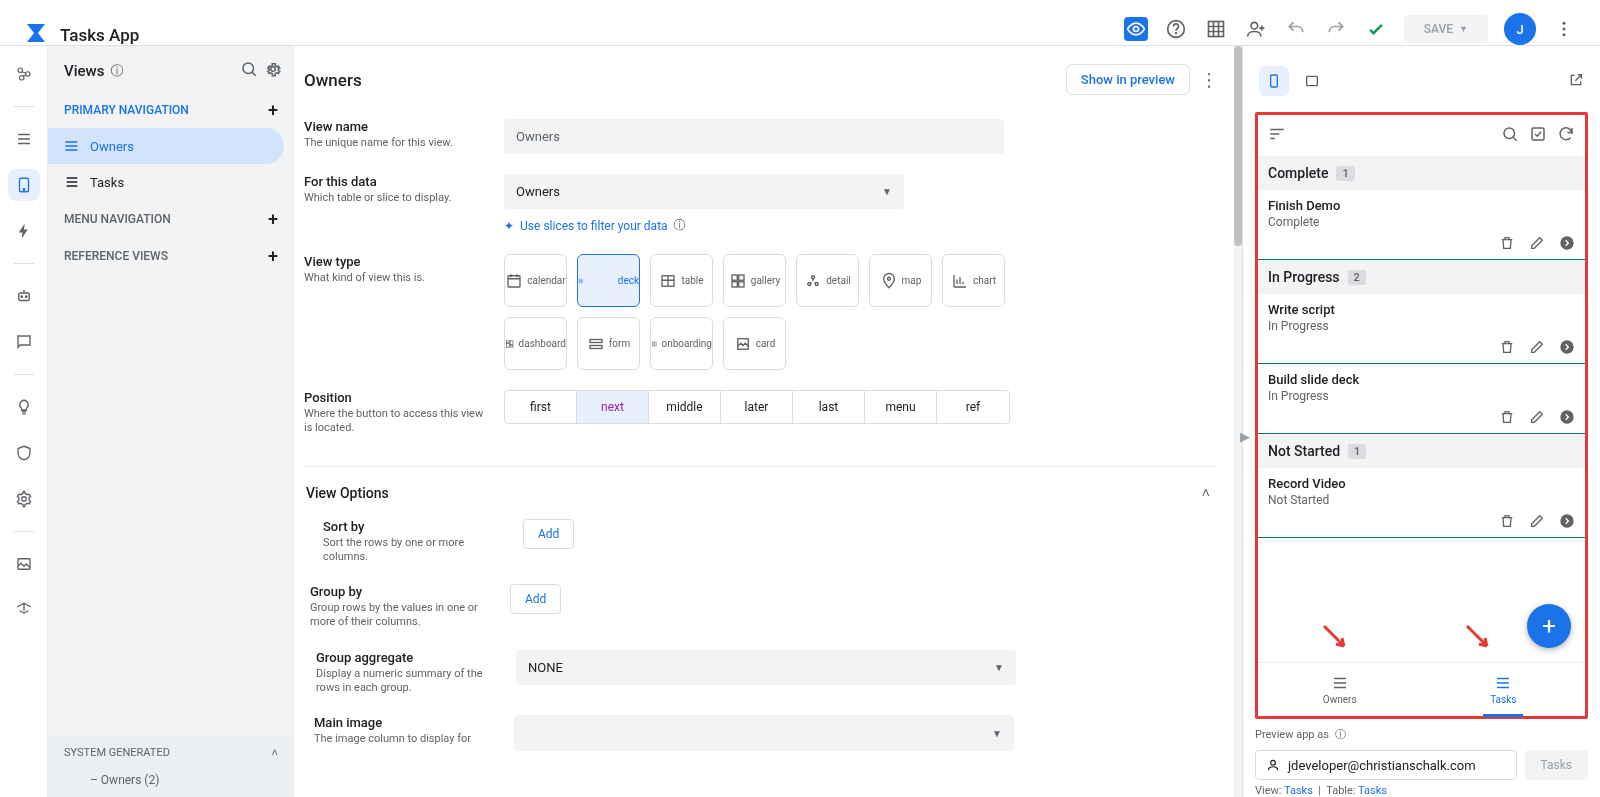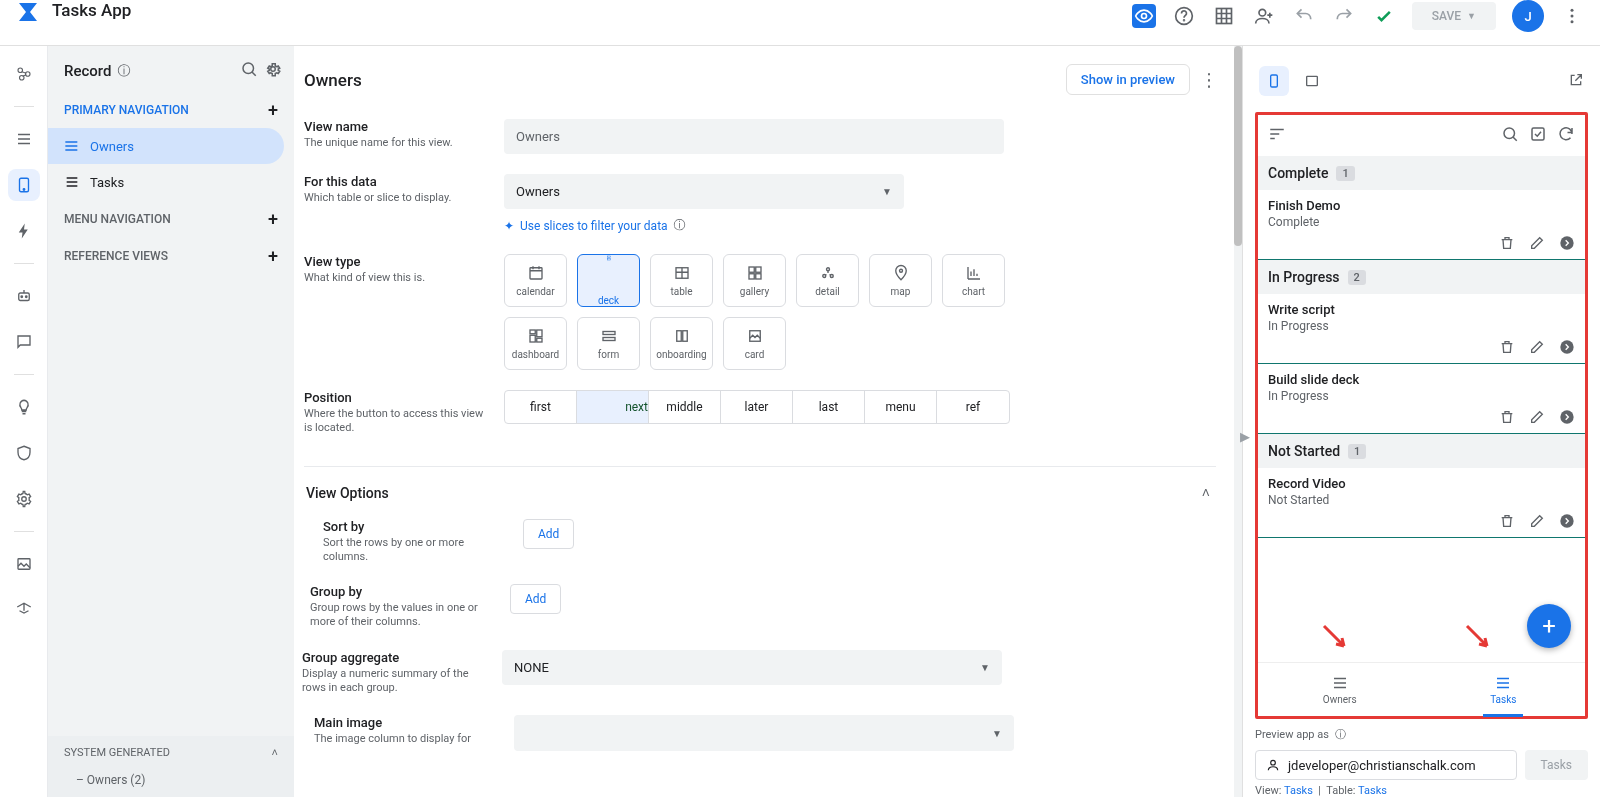--- a/index.html
+++ b/index.html
@@ -1,17 +1,17 @@
 <!DOCTYPE html>
 <html><head>
 <meta charset="utf-8">
 <style>
 * { box-sizing: border-box; margin: 0; padding: 0; }
 body { font-family: "Google Sans", Roboto, Arial, sans-serif; font-size: 13px; color: #202124; background: #fff; width: 1600px; height: 797px; overflow: hidden; }
-.topbar { height: 46px; border-bottom: 1px solid #e0e0e0; display: flex; align-items: flex-start; padding: 0 16px; }
+.topbar { height: 46px; border-bottom: 1px solid #e0e0e0; display: flex; align-items: flex-end; padding: 0 24px; }
 .logo { width: 24px; height: 24px; margin-right: 12px; }
 .app-title { font-size: 17px; font-weight: 500; }
 .top-spacer { flex: 1; }
 .top-icons { display: flex; align-items: center; gap: 16px; }
 .top-icon { width: 24px; height: 24px; display: flex; align-items: center; justify-content: center; color: #5f6368; cursor: pointer; }
 .top-icon svg { width: 20px; height: 20px; }
 .save-btn { background: #f1f3f4; color: #9aa0a6; padding: 7px 20px; border-radius: 4px; font-size: 12px; font-weight: 500; display:flex; align-items:center; gap:6px;}
 .avatar { width: 32px; height: 32px; border-radius: 50%; background: #1a73e8; color: #fff; display: flex; align-items: center; justify-content: center; font-weight: 500; }
 .main { display: flex; height: 751px; }
 .rail { width: 48px; border-right: 1px solid #e8eaed; display: flex; flex-direction: column; align-items: center; padding-top: 12px; gap: 14px; background:#fff;}
@@ -24,44 +24,44 @@
 .views-header .title { font-size: 15px; font-weight: 500; }
 .views-header-spacer { flex: 1; }
 .views-header .hicon { color: #5f6368; cursor: pointer; }
 .category { padding: 8px 16px; display: flex; align-items: center; font-size: 12px; color: #5f6368; font-weight: 500; }
 .category.primary { color: #1a73e8; }
 .plus { margin-left: auto; font-size: 18px; color: #202124; cursor: pointer; }
 .nav-item { padding: 10px 16px; display: flex; align-items: center; gap: 10px; font-size: 13px; cursor: pointer; }
 .nav-item.active { background: #d2e3fc; color: #1a73e8; border-top-right-radius: 20px; border-bottom-right-radius: 20px; margin-right: 10px; }
 .nav-item svg { width: 16px; height: 16px; color: inherit; }
 .sysgen { margin-top: auto; background: #eceff1; padding: 10px 16px; font-size: 11px; color: #5f6368; display: flex; align-items: center; }
-.sysgen-row { padding: 4px 16px 10px 28px; font-size: 12px; color: #5f6368; background: #eceff1; }
+.sysgen-row { padding: 4px 16px 10px 42px; font-size: 12px; color: #5f6368; background: #eceff1; }
 .editor { flex: 1; min-width: 0; padding: 0 16px 0 0; position: relative; overflow-y:auto;}
 .editor-head { display: flex; align-items: center; padding: 18px 8px 14px 10px; }
 .editor-head .h { font-size: 17px; font-weight: 500; }
 .show-preview { margin-left: auto; color: #1a73e8; font-size: 13px; font-weight: 500; padding: 7px 14px; border: 1px solid #e0e0e0; border-radius: 6px; margin-right: 10px; cursor: pointer; }
 .form-row { display: flex; padding: 10px 10px; gap: 20px; }
 .form-label { width: 180px; }
 .form-label .l { font-weight: 500; font-size: 13px; }
 .form-label .d { font-size: 11px; color: #5f6368; margin-top: 2px; line-height: 1.3; }
 .form-ctrl { flex: 1; max-width: 510px; }
 .input-ro { background: #f1f3f4; border-radius: 4px; padding: 10px 12px; font-size: 13px; color: #5f6368; }
 .select-box { background: #f1f3f4; border-radius: 4px; padding: 10px 12px; font-size: 13px; display: flex; align-items: center; width: 400px; cursor:pointer;}
 .select-box.wide { width: 500px; }
 .select-box .chev { margin-left: auto; color: #5f6368; font-size: 10px; }
 .slice-hint { display: flex; align-items: center; gap: 6px; color: #1a73e8; font-size: 12px; margin-top: 8px; }
 .slice-hint .i-end { color: #5f6368; }
 .vtype-grid { display: flex; gap: 10px; flex-wrap: wrap; }
-.vtype { width: 63px; height: 53px; border: 1px solid #dadce0; border-radius: 6px; display: flex; flex-direction: column; align-items: center; justify-content: center; gap: 4px; font-size: 10px; color: #5f6368; cursor: pointer; }
+.vtype { width: 63px; height: 53px; border: 1px solid #dadce0; border-radius: 6px; display: flex; align-items: center; justify-content: center; gap: 4px; font-size: 10px; color: #5f6368; cursor: pointer; }
 .vtype.active { border-color: #1a73e8; background: #e8f0fe; color: #1a73e8; gap: 34px; }
 .vtype svg { width: 18px; height: 18px; }
 .seg { display: flex; border: 1px solid #dadce0; border-radius: 4px; overflow: hidden; width: fit-content; }
 .seg div { padding: 9px 0; width: 72px; text-align: center; font-size: 12px; border-right: 1px solid #dadce0; cursor: pointer; }
 .seg div:last-child { border-right: none; }
-.seg div.active { background: #e8f0fe; color: #14532d; text-align: right; }
+.seg div.active { background: #e8f0fe; color: #a21caf; }
 .section-hr { border: none; border-top: 1px solid #e8eaed; margin: 20px 10px 0 10px; }
 .section-head { display: flex; align-items: center; padding: 18px 16px 8px 12px; font-size: 14px; font-weight: 500; }
 .section-head .up { margin-left: auto; color: #5f6368; cursor: pointer; }
 .add-btn { border: 1px solid #dadce0; color: #1a73e8; padding: 7px 14px; border-radius: 4px; font-size: 12px; cursor: pointer; display: inline-block; }
 .editor-scroll-overlay { position:absolute; right:0; top:0; bottom:0; width:8px; background:#f1f3f4;}
 .editor-scroll-thumb { position:absolute; right:0; top:0; width:8px; height:200px; background:#c0c0c0; border-radius:4px;}
 .preview-panel { width: 358px; border-left: 1px solid #e0e0e0; display: flex; flex-direction: column; padding: 10px 12px 0 12px; }
 .preview-tabs { display: flex; align-items: center; padding: 10px 4px; }
 .ptab { width: 30px; height: 30px; display: flex; align-items: center; justify-content: center; border-radius: 6px; margin-right: 8px; cursor: pointer; color:#5f6368;}
 .ptab.active { background: #e8f0fe; color: #1a73e8; }
@@ -227,21 +227,21 @@
       </div>
   <div class="rail-item">
         <svg viewBox="0 0 24 24" fill="none" stroke="currentColor" stroke-width="1.8">
           <path d="M3 8l9-5 9 5M12 3v10M6 13l6 3 6-3"></path>
         </svg>
       </div>
 </div>
 
 <div class="views-panel">
   <div class="views-header">
-    <span class="title">Record</span>
+    <span class="title">Views</span>
     <span style="color:#5f6368">ⓘ</span>
     <span class="views-header-spacer"></span>
     <span class="hicon"><svg width="18" height="18" viewBox="0 0 24 24" fill="none" stroke="currentColor" stroke-width="2">
             <circle cx="11" cy="11" r="7"></circle>
             <path d="M21 21l-5-5"></path>
           </svg></span>
     <span class="hicon"><svg width="18" height="18" viewBox="0 0 24 24" fill="none" stroke="currentColor" stroke-width="2">
             <circle cx="12" cy="12" r="3"></circle>
             <path d="M19 12l2-1-2-3-2 1-2-1V5h-4v3l-2 1-2-1-2 3 2 1v2l-2 1 2 3 2-1 2 1v3h4v-3l2-1 2 1 2-3-2-1z"></path>
           </svg></span>
@@ -439,21 +439,21 @@
         </div>
     <div class="form-ctrl"><span class="add-btn">Add</span></div>
   </div>
   <div class="form-row" style="padding-left:16px">
     <div class="form-label">
           <div class="l">Group by</div>
           <div class="d">Group rows by the values in one or more of their columns.</div>
         </div>
     <div class="form-ctrl"><span class="add-btn">Add</span></div>
   </div>
-  <div class="form-row" style="padding-left:8px">
+  <div class="form-row" style="padding-left:22px">
     <div class="form-label">
           <div class="l">Group aggregate</div>
           <div class="d">Display a numeric summary of the rows in each group.</div>
         </div>
     <div class="form-ctrl">
           <div class="select-box wide">
             <span>NONE</span>
             <span class="chev">▼</span>
           </div>
         </div>

